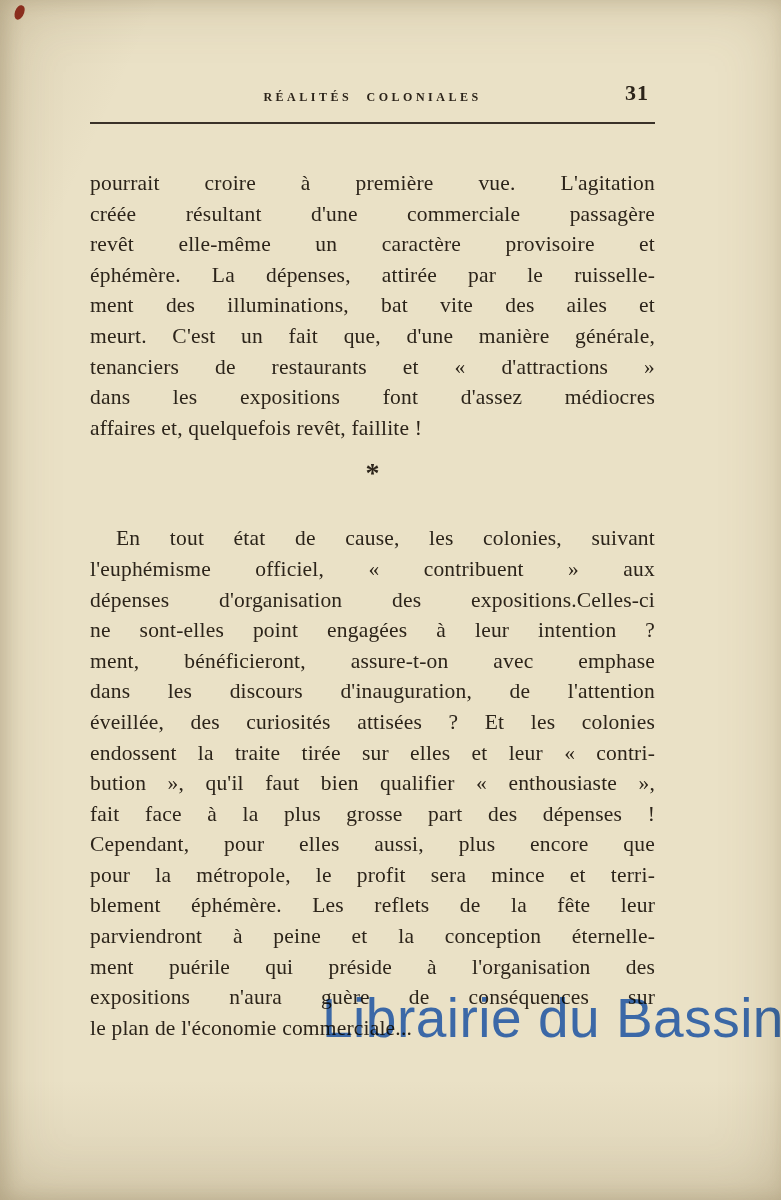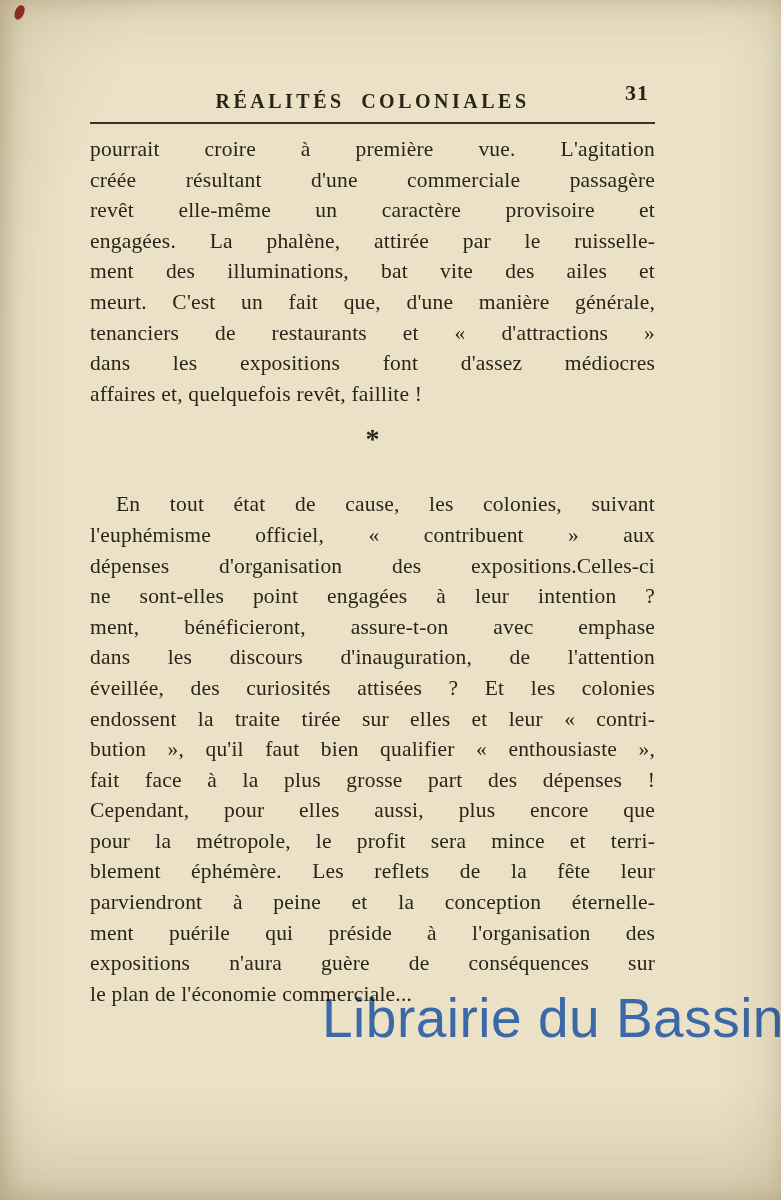--- a/index.html
+++ b/index.html
@@ -37,42 +37,42 @@
     top: 0;
     width: 565px;
   }
   .header-row {
     position: relative;
     margin-top: 84px;
     height: 28px;
   }
   .running-title {
     text-align: center;
-    font-size: 20px;
+    font-size: 12px;
     font-weight: bold;
     letter-spacing: 3.5px;
     word-spacing: 8px;
     padding-top: 6px;
   }
   .page-number {
     position: absolute;
     right: 6px;
     top: -4px;
     font-size: 22px;
     font-weight: bold;
     letter-spacing: 1px;
   }
   .header-rule {
     margin-top: 10px;
     height: 2px;
     background: #3a3128;
     border: none;
   }
   .paragraph {
-    margin-top: 10px;
+    margin-top: 44px;
     font-size: 21.5px;
     line-height: 30.6px;
     letter-spacing: 0.2px;
   }
   .paragraph .line {
     text-align: justify;
     text-align-last: justify;
     white-space: normal;
   }
   .paragraph .line.last {
@@ -120,21 +120,21 @@
       <div class="running-title">RÉALITÉS COLONIALES</div>
       <div class="page-number">31</div>
     </div>
 
     <div class="header-rule"></div>
 
     <div class="paragraph first">
         <div class="line">pourrait croire à première vue. L'agitation</div>
         <div class="line">créée résultant d'une commerciale passagère</div>
         <div class="line">revêt elle-même un caractère provisoire et</div>
-        <div class="line">engagées. La phalène, attirée par le ruisselle-</div>
+        <div class="line">éphémère. La dépenses, attirée par le ruisselle-</div>
         <div class="line">ment des illuminations, bat vite des ailes et</div>
         <div class="line">meurt. C'est un fait que, d'une manière générale,</div>
         <div class="line">tenanciers de restaurants et « d'attractions »</div>
         <div class="line">dans les expositions font d'assez médiocres</div>
         <div class="line last">affaires et, quelquefois revêt, faillite !</div>
       </div>
 
     <div class="section-divider">*</div>
 
     <div class="paragraph second indent-first">

